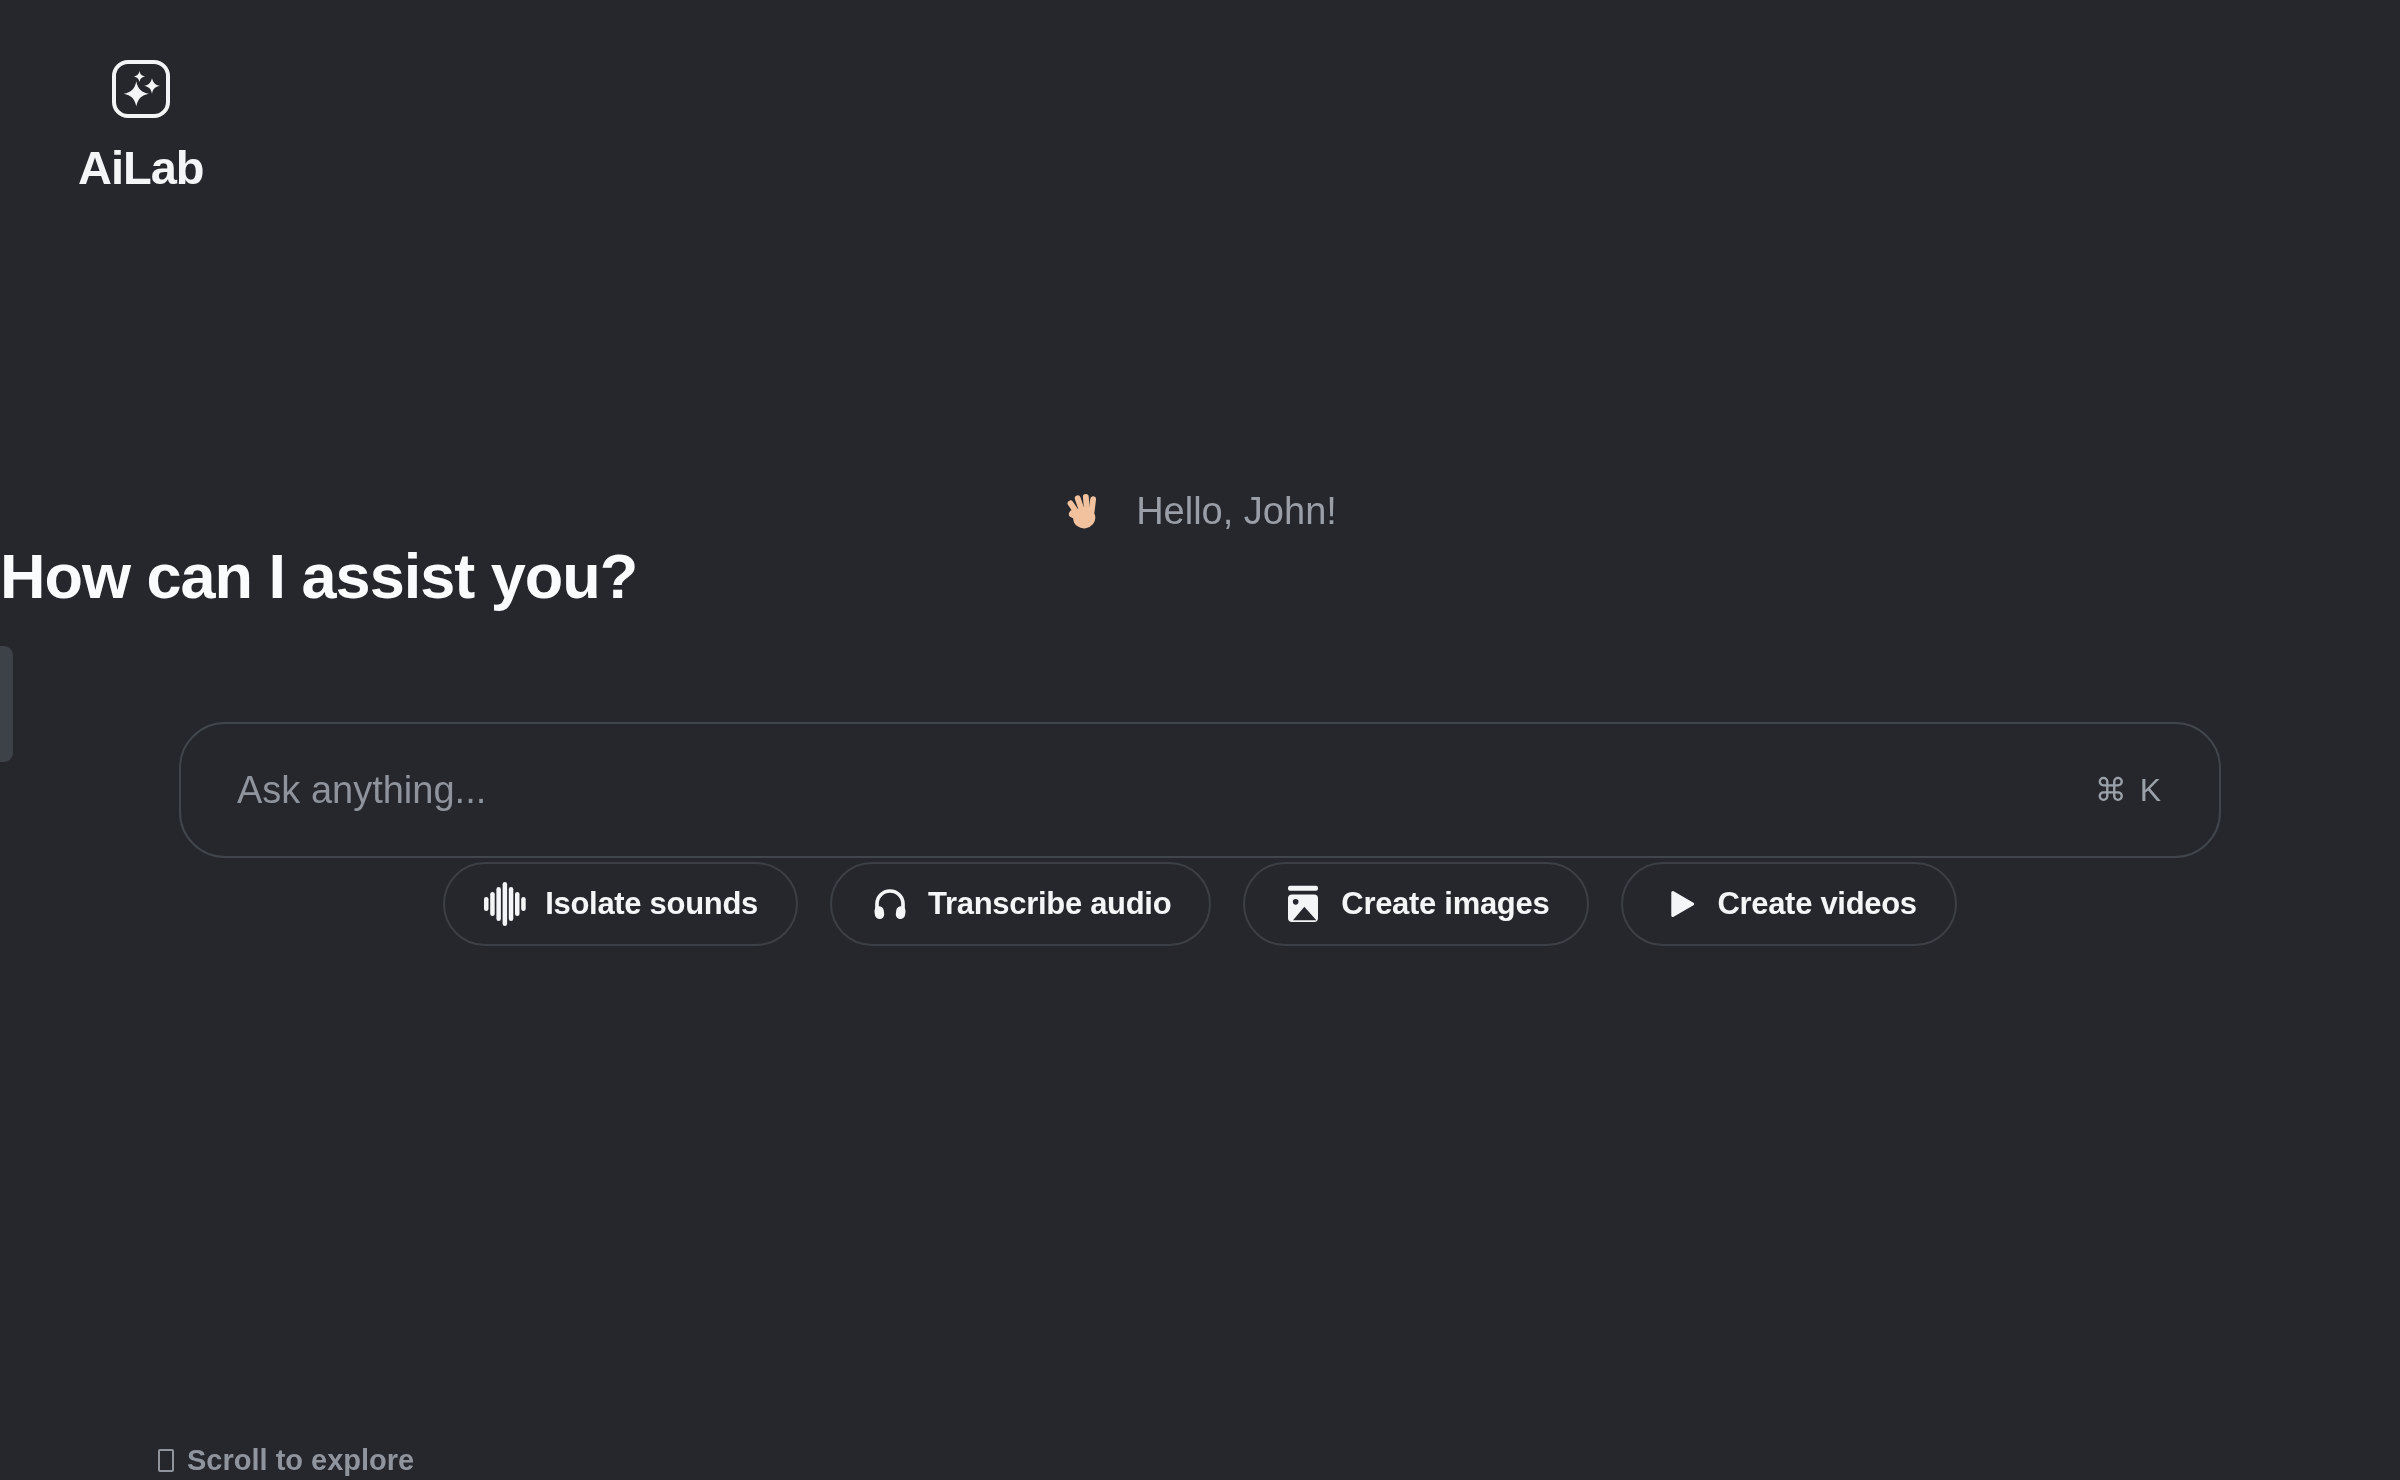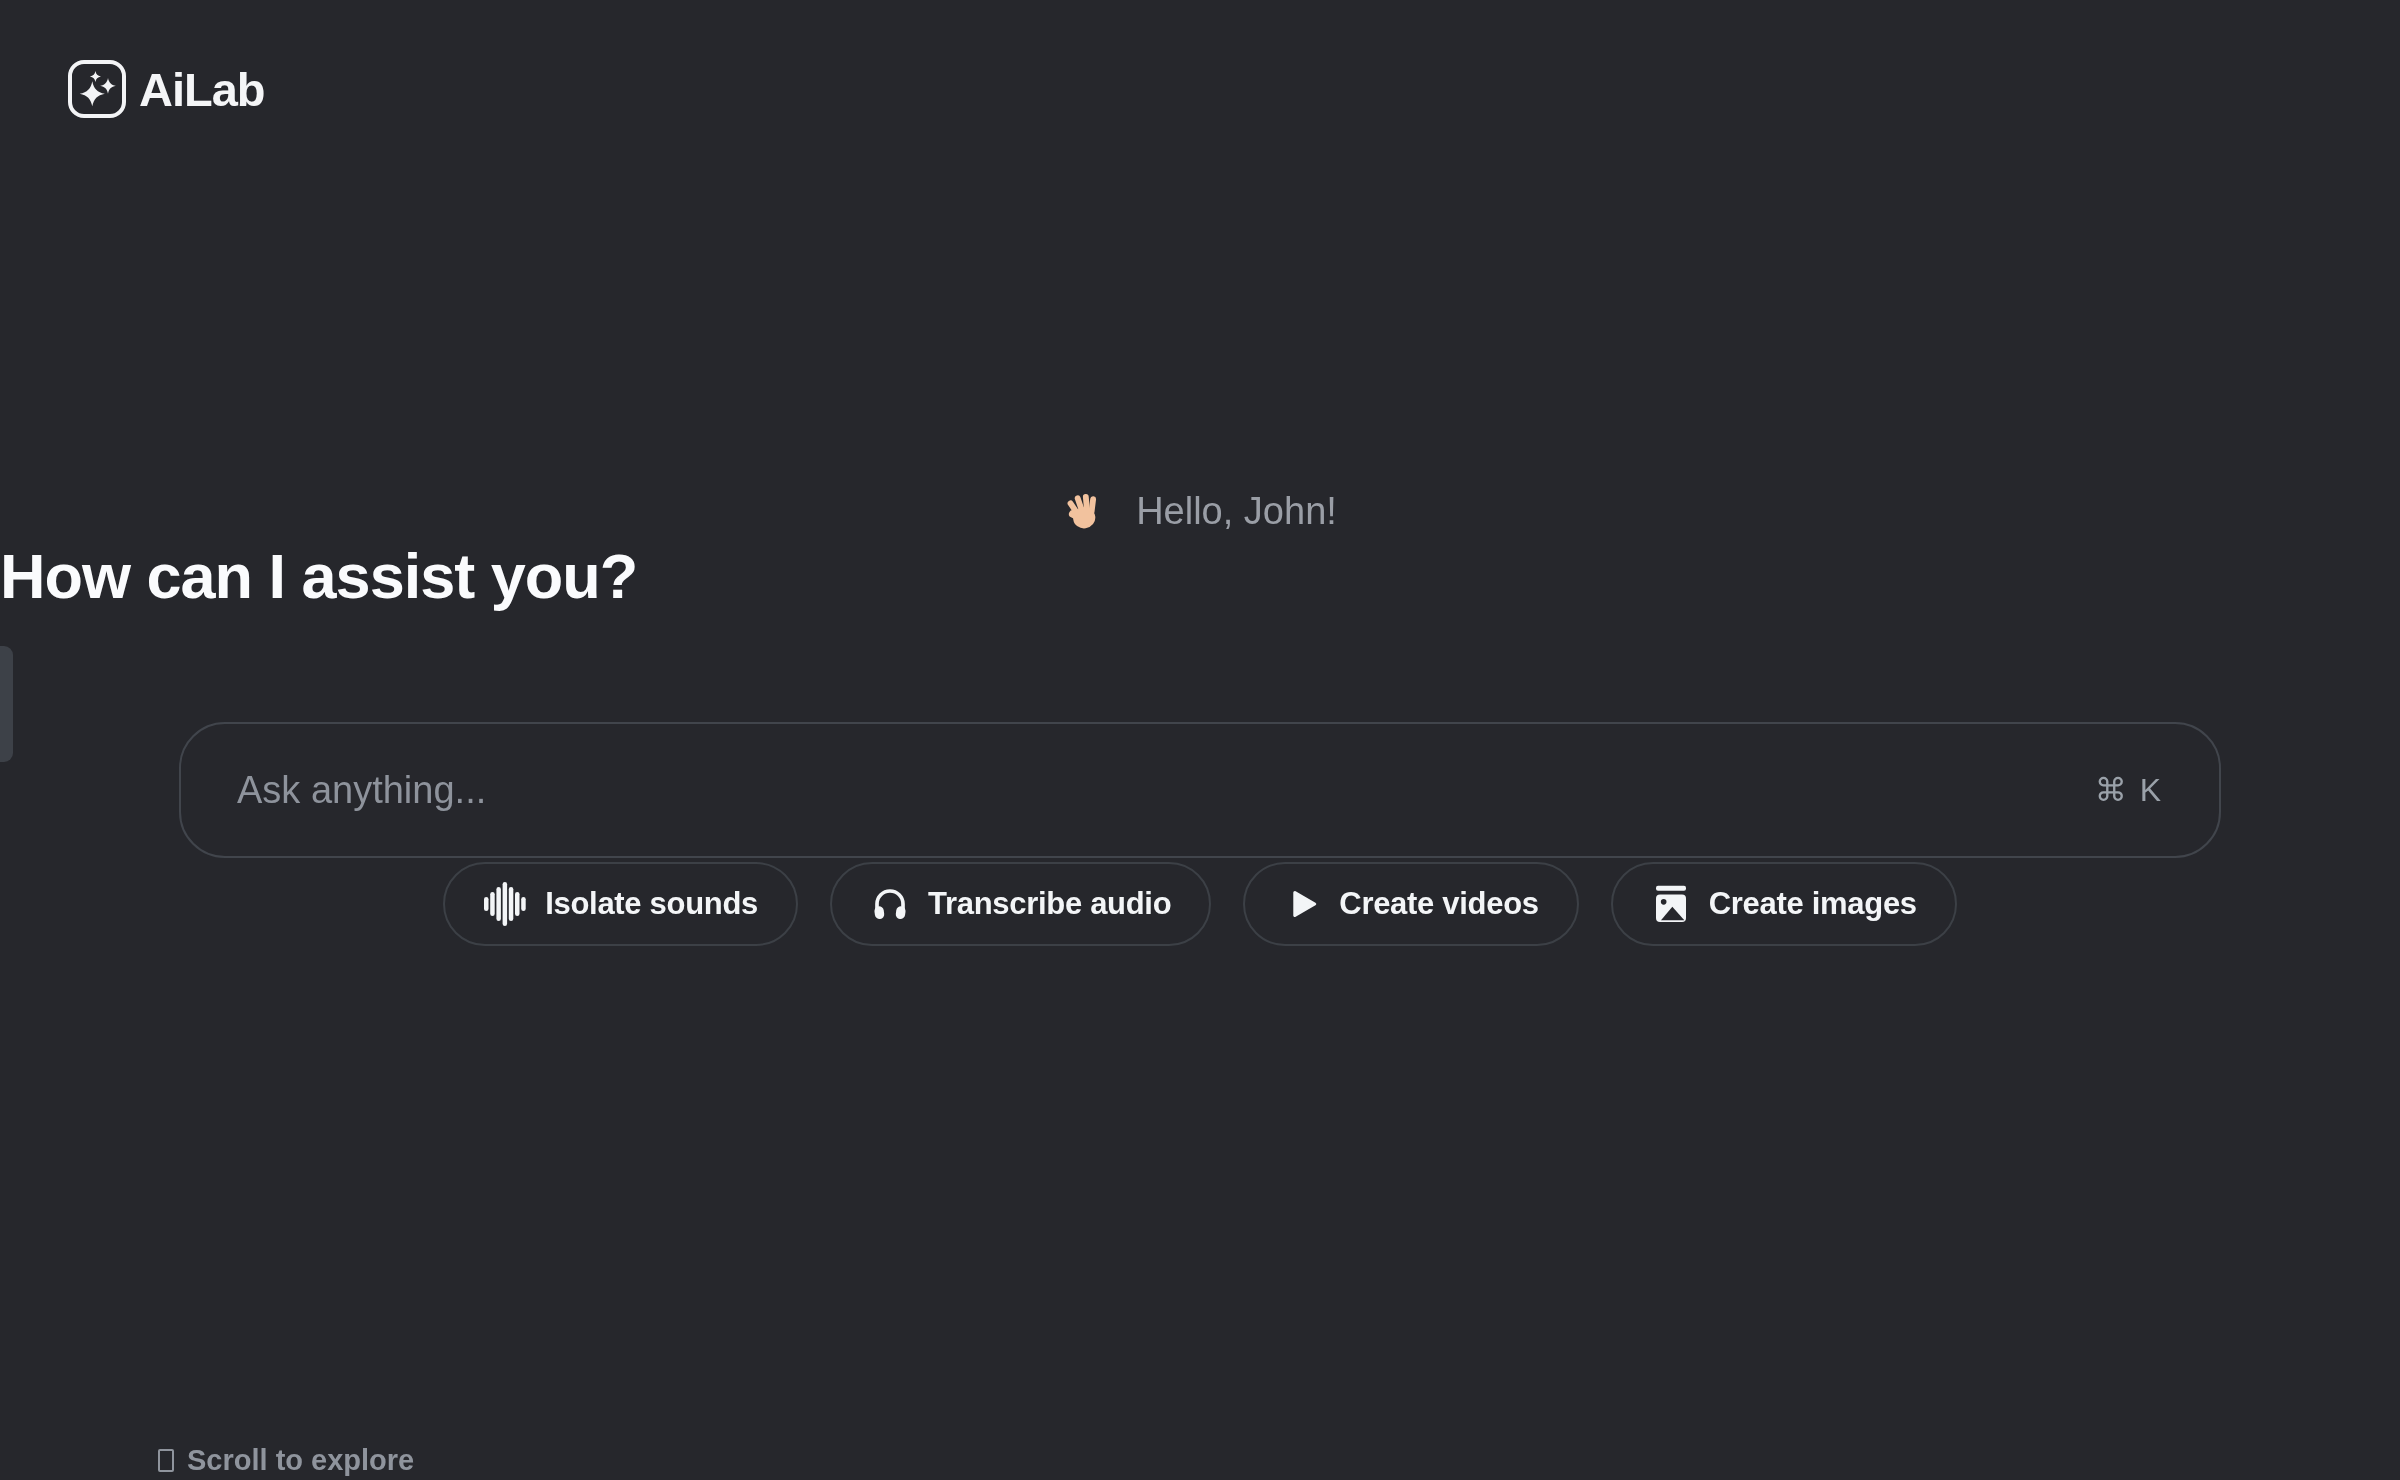--- a/index.html
+++ b/index.html
@@ -6,21 +6,21 @@
   html,body { width:2400px; height:1480px; }
   body {
     position:relative;
     background:#26272c;
     font-family:"Liberation Sans", sans-serif;
     overflow:hidden;
     color:#f4f5f7;
   }
 
   
-  .logo { position:absolute; left:68px; top:60px; display:flex; align-items:center; gap:13px; cursor:pointer; }
+  .logo { position:absolute; left:78px; top:60px; display:flex; align-items:center; gap:22px; cursor:pointer;flex-direction:column; }
   .logo-mark {
     width:58px; height:58px;
     border:4px solid #f3f4f6; border-radius:16px;
     display:flex; align-items:center; justify-content:center;
   }
   .logo-mark svg { width:44px; height:44px; }
   .logo-text { font-size:47px; font-weight:800; color:#f4f5f7; letter-spacing:-1px; }
 
   
   .edge-handle {
@@ -151,37 +151,37 @@
         <path d="M4.2 16.2 V12 a7.8 7.8 0 0 1 15.6 0 v4.2" stroke="#f3f5f7" stroke-width="2.2" fill="none" stroke-linecap="round"></path>
         <rect x="2.8" y="13.4" width="5.6" height="7.6" rx="2.8" fill="#f3f5f7" transform="rotate(-8 5.6 17.2)"></rect>
         <rect x="15.6" y="13.4" width="5.6" height="7.6" rx="2.8" fill="#f3f5f7" transform="rotate(8 18.4 17.2)"></rect>
       </svg>
     </span>
     <span>Transcribe audio</span>
   </button>
 
   <button class="action-btn">
     <span class="ico">
-      <svg width="38" height="38" viewBox="0 0 24 24">
-        <path d="M7.5 4.8 L20 12 L7.5 19.2 Z" fill="#f3f5f7" stroke="#f3f5f7" stroke-width="2" stroke-linejoin="round"></path>
-      </svg>
-    </span>
-    <span>Create videos</span>
-  </button>
-
-  <button class="action-btn">
-    <span class="ico">
       <svg width="40" height="42" viewBox="0 0 24 25">
         <rect x="3" y="1.5" width="18" height="3" rx="1.2" fill="#f3f5f7"></rect>
         <rect x="3" y="6.8" width="18" height="16.5" rx="2.4" fill="#f3f5f7"></rect>
         <circle cx="7.6" cy="11.2" r="1.7" fill="#26272c"></circle>
         <path d="M6 22.2 L12.8 14.2 L20 22.2 Z" fill="#26272c"></path>
       </svg>
     </span>
     <span>Create images</span>
   </button>
 
+  <button class="action-btn">
+    <span class="ico">
+      <svg width="38" height="38" viewBox="0 0 24 24">
+        <path d="M7.5 4.8 L20 12 L7.5 19.2 Z" fill="#f3f5f7" stroke="#f3f5f7" stroke-width="2" stroke-linejoin="round"></path>
+      </svg>
+    </span>
+    <span>Create videos</span>
+  </button>
+
 </div>
 
 <div class="footer-hint">
   <span class="tofu-box"></span>
   <span>Scroll to explore</span>
 </div>
 
 </body></html>

